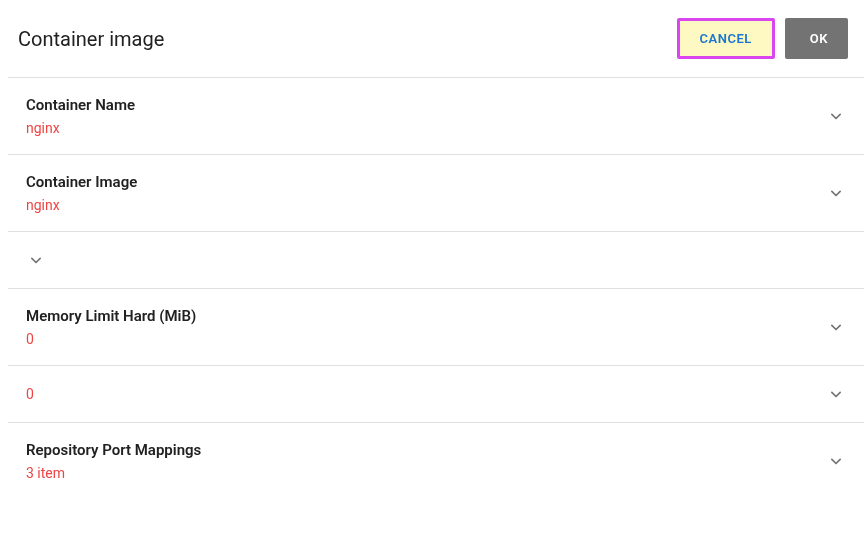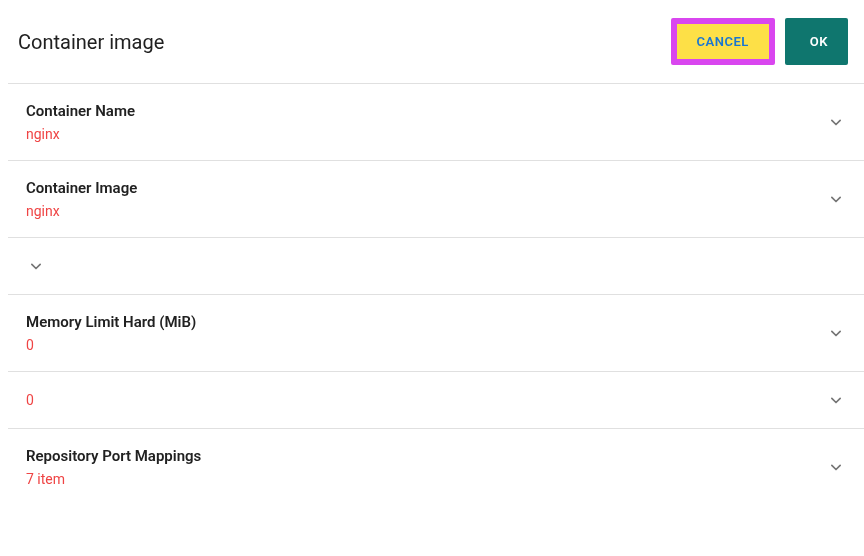--- a/index.html
+++ b/index.html
@@ -32,26 +32,26 @@
       font-size: 13px;
       font-weight: 600;
       letter-spacing: 0.5px;
       padding: 10px 20px;
       border-radius: 2px;
       cursor: pointer;
       border: none;
       font-family: inherit;
     }
     .btn-cancel {
-      background: #fde047;
+      background: #fef9c3;
       color: #1976d2;
-      border: 6px solid #d946ef;
+      border: 3px solid #d946ef;
     }
     .btn-ok {
-      background: #0f766e;
+      background: #737373;
       color: #fff;
       padding-left: 25px;
     }
     .list {
       border-top: 1px solid #e0e0e0;
       margin-left: 8px;
     }
     .row {
       display: flex;
       align-items: center;
@@ -147,21 +147,21 @@
     <span class="chevron">
       <svg width="20" height="20" viewBox="0 0 24 24" fill="none">
           <path d="M7 10l5 5 5-5" stroke="currentColor" stroke-width="2" stroke-linecap="round" stroke-linejoin="round"></path>
         </svg>
     </span>
   </div>
 
   <div class="row" style="border-bottom:none;">
     <div class="row-content">
       <div class="row-label">Repository Port Mappings</div>
-      <div class="row-value">7 item</div>
+      <div class="row-value">3 item</div>
     </div>
     <span class="chevron">
       <svg width="20" height="20" viewBox="0 0 24 24" fill="none">
           <path d="M7 10l5 5 5-5" stroke="currentColor" stroke-width="2" stroke-linecap="round" stroke-linejoin="round"></path>
         </svg>
     </span>
   </div>
 
 </div>
 

